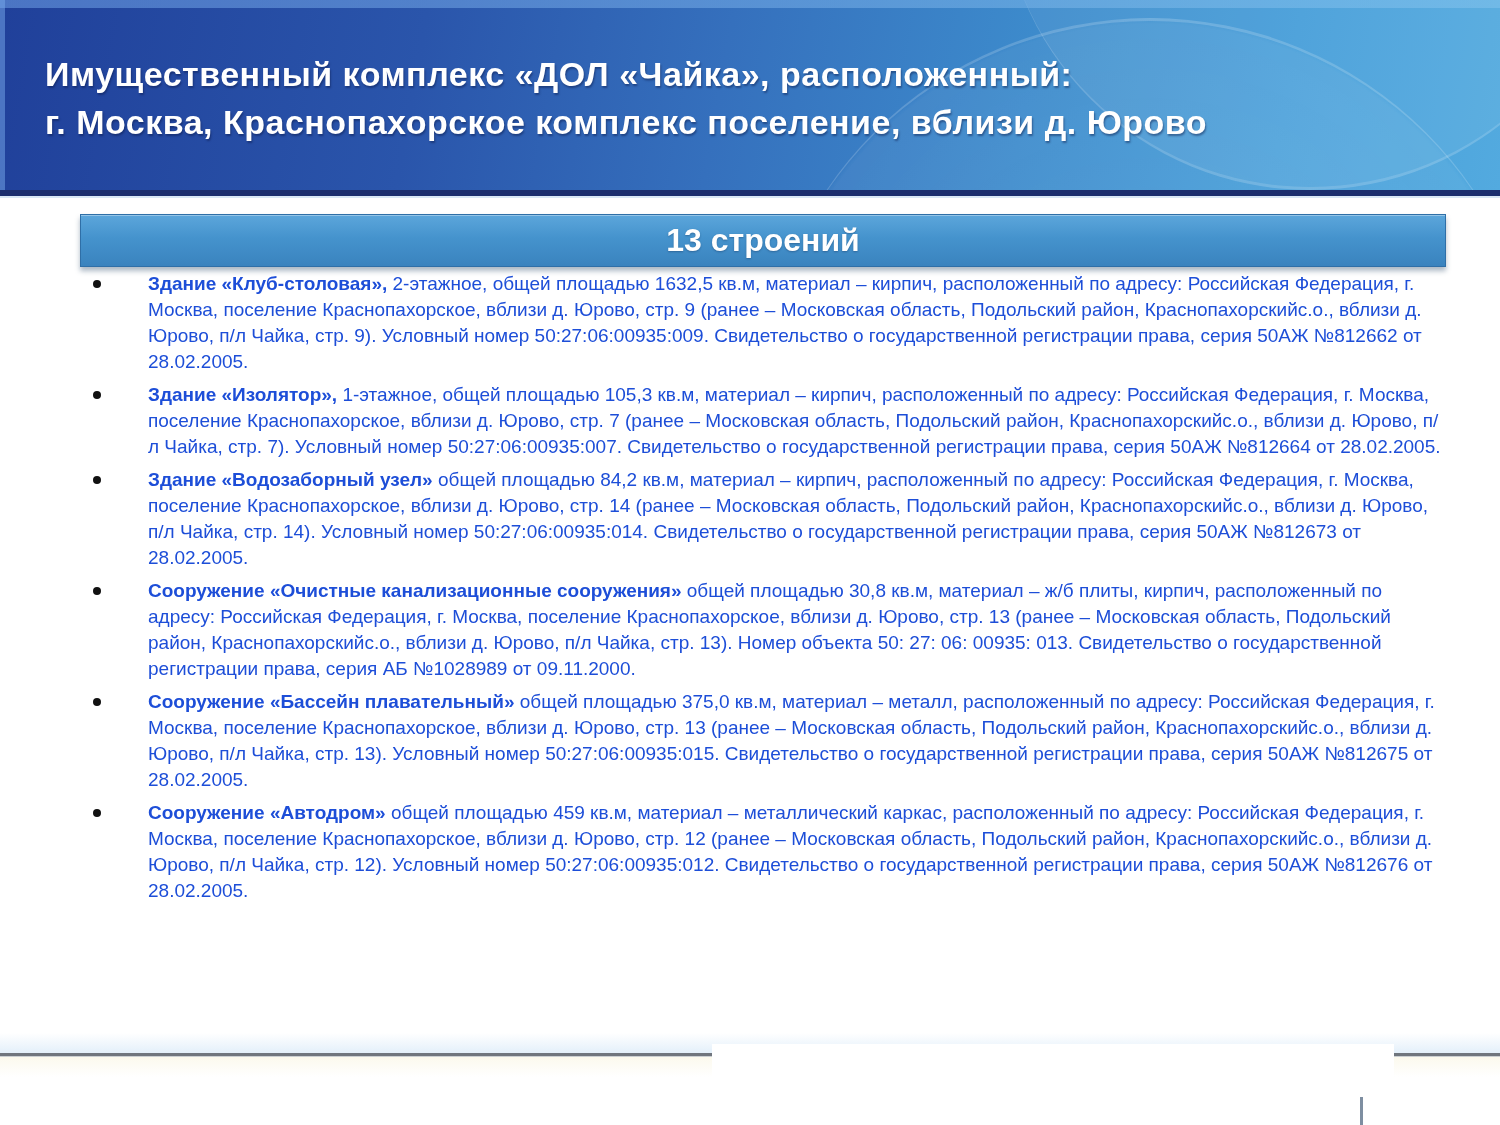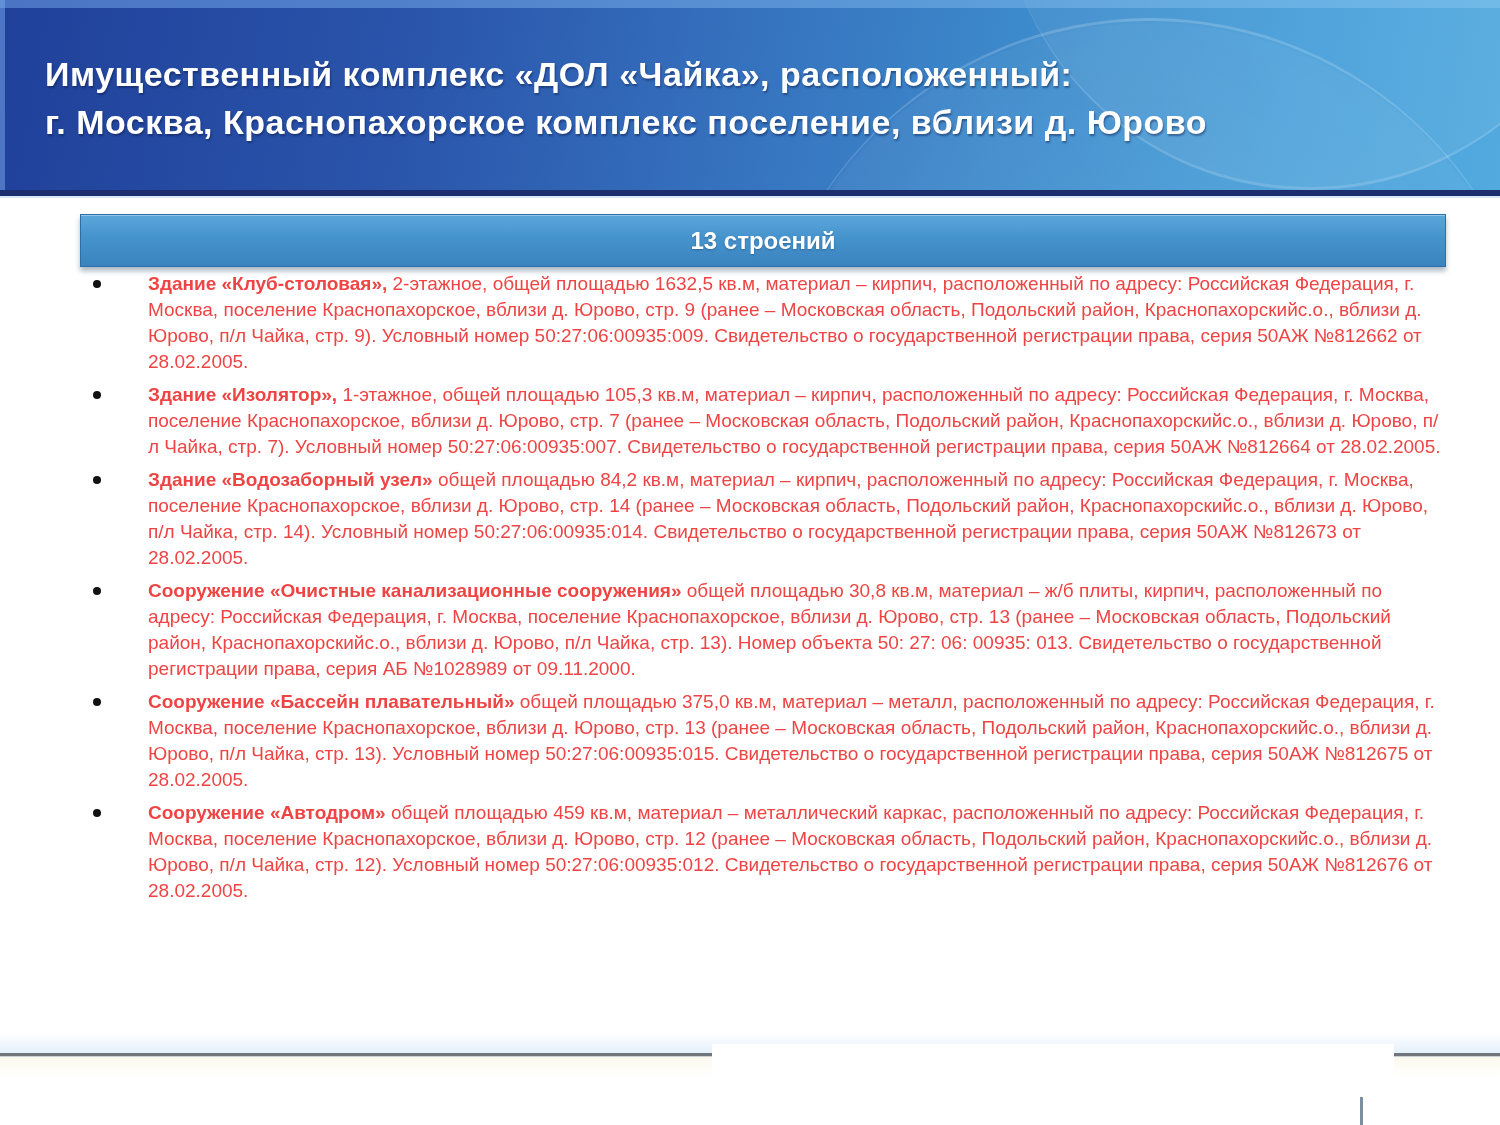--- a/index.html
+++ b/index.html
@@ -49,34 +49,34 @@
 
   
   .count-banner {
     position: absolute; left: 80px; top: 214px; width: 1366px; height: 53px;
     background: linear-gradient(180deg, #5ca6db 0%, #4593cd 45%, #3a83be 100%);
     border: 1px solid #2f6fa7;
     box-shadow: 0 4px 5px rgba(50,80,110,0.40), inset 0 1px 0 rgba(255,255,255,0.35);
     display: flex; align-items: center; justify-content: center;
   }
   .count-banner .label {
-    color: #ffffff; font-weight: bold; font-size: 24px;
+    color: #ffffff; font-weight: bold; font-size: 32px;
     text-shadow: 0 1px 2px rgba(20,50,90,0.4);
   }
 
   
   .buildings-list {
     position: absolute; left: 80px; top: 271px; width: 1362px;
     list-style: none;
   }
   .buildings-list li {
     position: relative;
     padding-left: 68px;
     margin-bottom: 7px;
-    font-size: 19px; line-height: 26px; color: #ef4444;
+    font-size: 19px; line-height: 26px; color: #1d4ed8;
     text-align: left;
   }
   .buildings-list li .dot {
     position: absolute; left: 13px; top: 9px;
     width: 8px; height: 8px; border-radius: 50%;
     background: #111111;
   }
   .buildings-list li b { font-weight: bold; }
 
   

